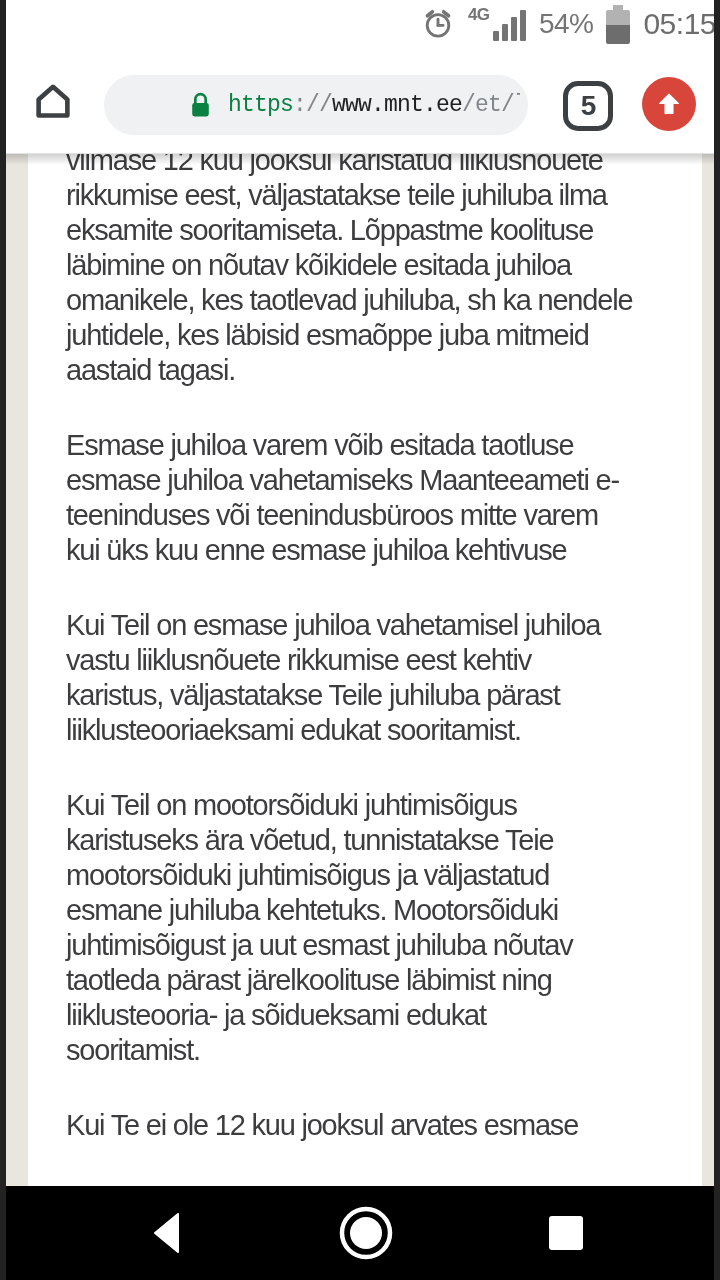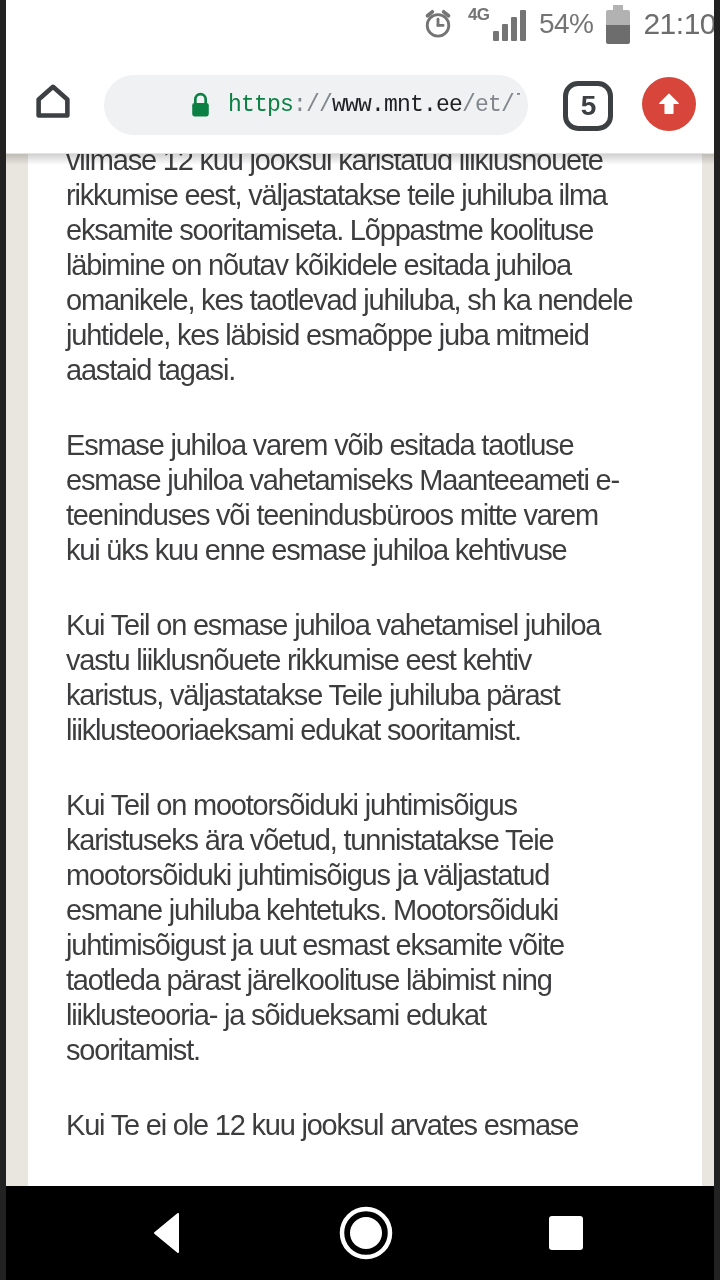--- a/index.html
+++ b/index.html
@@ -81,21 +81,21 @@
           <i style="height:17px"></i>
           <i style="height:24px"></i>
           <i style="height:31px"></i>
       </span>
     </div>
     <span class="sb-text">54%</span>
     <div class="battery">
       <div class="nub"></div>
         <div class="body"></div>
     </div>
-    <span class="sb-time">21:10</span>
+    <span class="sb-time">05:15</span>
   </div>
 
   <div class="toolbar">
     <svg class="home-btn" viewBox="0 0 24 24" fill="none" stroke="currentColor" stroke-width="2.4" stroke-linejoin="round" stroke-linecap="round">
       <path d="M4.5 11.2 L12 4.6 L19.5 11.2 V19.6 H4.5 Z"></path>
     </svg>
     <div class="pill">
       <svg class="lock" viewBox="0 0 24 28" fill="currentColor">
         <path d="M7 12 V8 a5 5 0 0 1 10 0 V12" fill="none" stroke="currentColor" stroke-width="2.6"></path>
         <rect x="4" y="11.5" width="16" height="13" rx="2.2"></rect>
@@ -133,21 +133,21 @@
           <div class="line">Kui Teil on esmase juhiloa vahetamisel juhiloa</div>
           <div class="line">vastu liiklusnõuete rikkumise eest kehtiv</div>
           <div class="line">karistus, väljastatakse Teile juhiluba pärast</div>
           <div class="line">liiklusteooriaeksami edukat sooritamist.</div>
         </div>
         <div class="para">
           <div class="line">Kui Teil on mootorsõiduki juhtimisõigus</div>
           <div class="line">karistuseks ära võetud, tunnistatakse Teie</div>
           <div class="line">mootorsõiduki juhtimisõigus ja väljastatud</div>
           <div class="line">esmane juhiluba kehtetuks. Mootorsõiduki</div>
-          <div class="line">juhtimisõigust ja uut esmast eksamite võite</div>
+          <div class="line">juhtimisõigust ja uut esmast juhiluba nõutav</div>
           <div class="line">taotleda pärast järelkoolituse läbimist ning</div>
           <div class="line">liiklusteooria- ja sõidueksami edukat</div>
           <div class="line">sooritamist.</div>
         </div>
         <div class="para">
           <div class="line">Kui Te ei ole 12 kuu jooksul arvates esmase</div>
         </div>
       </div>
   </div>
 

